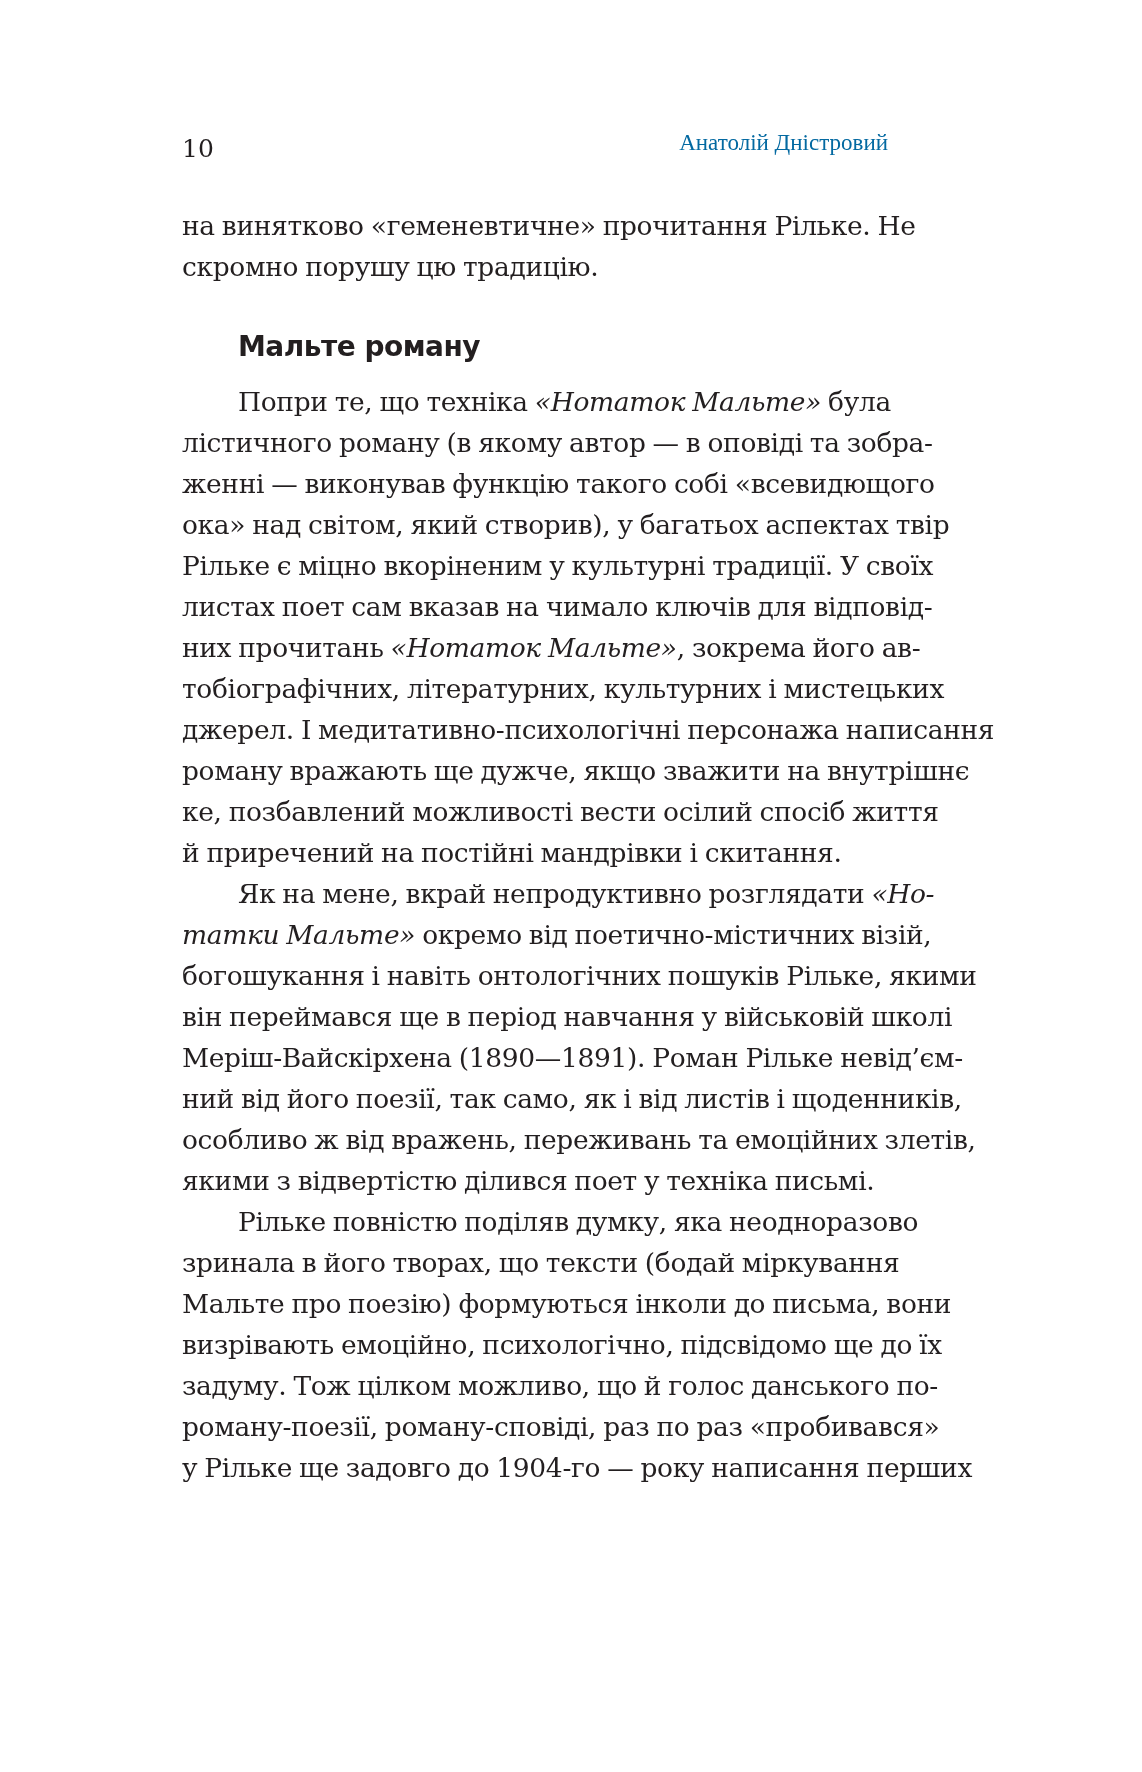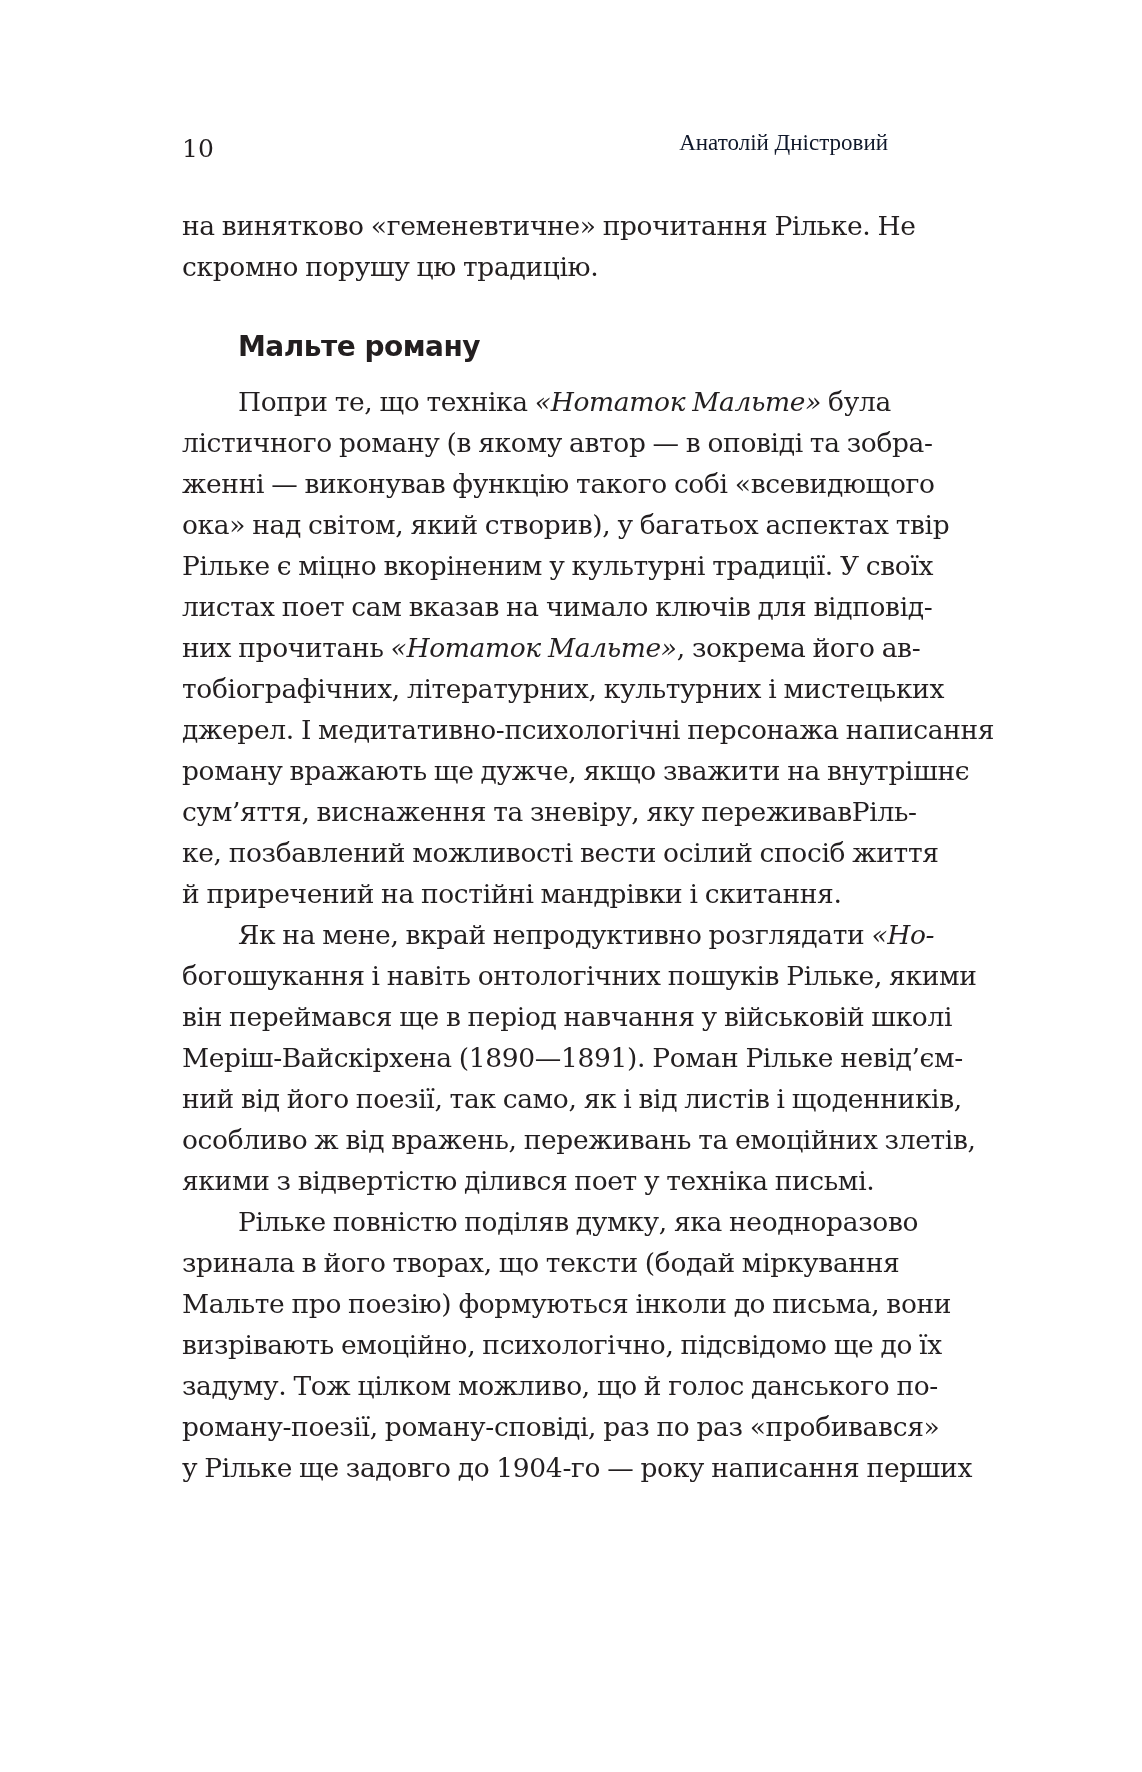--- a/index.html
+++ b/index.html
@@ -33,21 +33,21 @@
       top: 4px;
       font-size: 25px;
       color: #231f20;
       font-family: "DejaVu Serif", "Liberation Serif", serif;
     }
     .running-author {
       position: absolute;
       right: 0;
       top: 0;
       font-size: 23px;
-      color: #0f172a;
+      color: #0369a1;
       font-family: "Liberation Serif", "DejaVu Serif", serif;
       white-space: nowrap;
     }
     .body {
       position: absolute;
       left: 182px;
       top: 205px;
       width: 706px;
     }
     .line {
@@ -106,27 +106,27 @@
       <span class="line indent"><span>Попри те, що техніка </span><em>«Нотаток Мальте»</em><span> була</span></span>
       <span class="line">лістичного роману (в якому автор — в оповіді та зобра-</span>
       <span class="line">женні — виконував функцію такого собі «всевидющого</span>
       <span class="line">ока» над світом, який створив), у багатьох аспектах твір</span>
       <span class="line">Рільке є міцно вкоріненим у культурні традиції. У своїх</span>
       <span class="line">листах поет сам вказав на чимало ключів для відповід-</span>
       <span class="line"><span>них прочитань </span><em>«Нотаток Мальте»</em><span>, зокрема його ав-</span></span>
       <span class="line">тобіографічних, літературних, культурних і мистецьких</span>
       <span class="line">джерел. І медитативно-психологічні персонажа написання</span>
       <span class="line">роману вражають ще дужче, якщо зважити на внутрішнє</span>
-      <span class="line">сум’яття, виснаження та зневіру, яку переживавРіль-</span>
       <span class="line">ке, позбавлений можливості вести осілий спосіб життя</span>
       <span class="line last">й приречений на постійні мандрівки і скитання.</span>
     </div>
 
     <div>
       <span class="line indent"><span>Як на мене, вкрай непродуктивно розглядати </span><em>«Но-</em></span>
+      <span class="line"><em>татки Мальте»</em><span> окремо від поетично-містичних візій,</span></span>
       <span class="line">богошукання і навіть онтологічних пошуків Рільке, якими</span>
       <span class="line">він переймався ще в період навчання у військовій школі</span>
       <span class="line">Меріш-Вайскірхена (1890—1891). Роман Рільке невід’єм-</span>
       <span class="line">ний від його поезії, так само, як і від листів і щоденників,</span>
       <span class="line">особливо ж від вражень, переживань та емоційних злетів,</span>
       <span class="line last">якими з відвертістю ділився поет у техніка письмі.</span>
     </div>
 
     <div>
       <span class="line indent">Рільке повністю поділяв думку, яка неодноразово</span>

